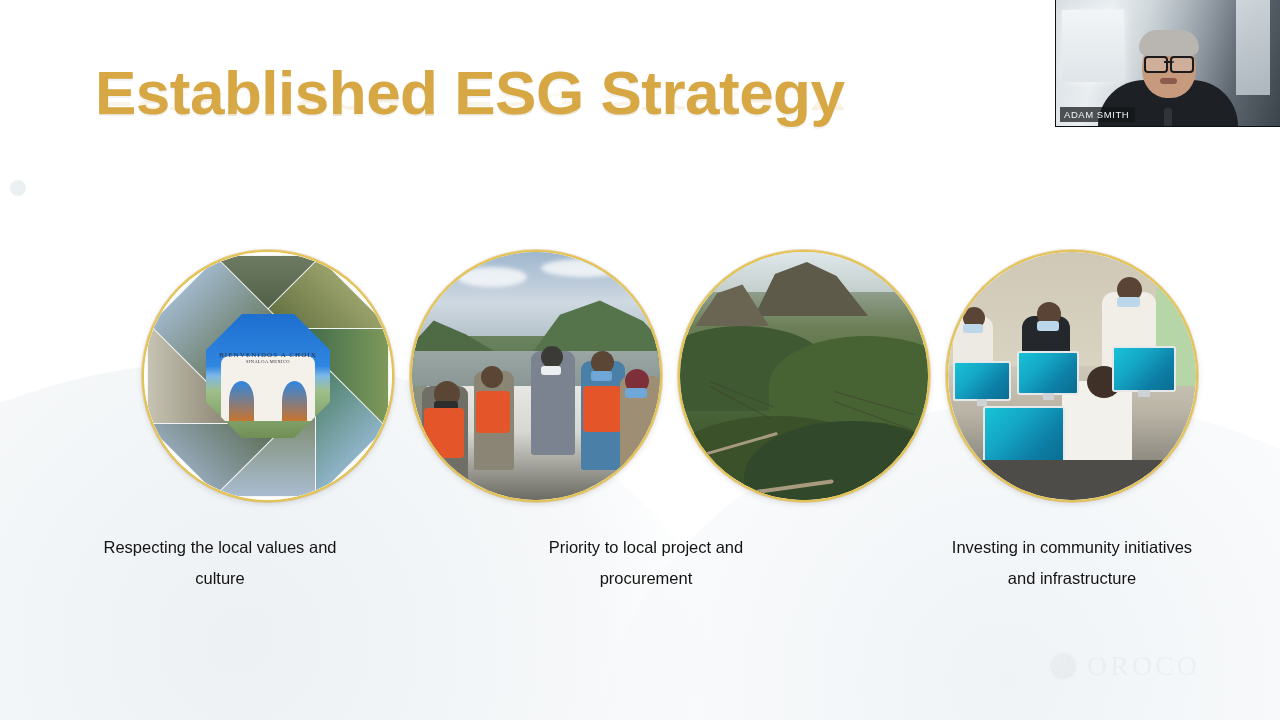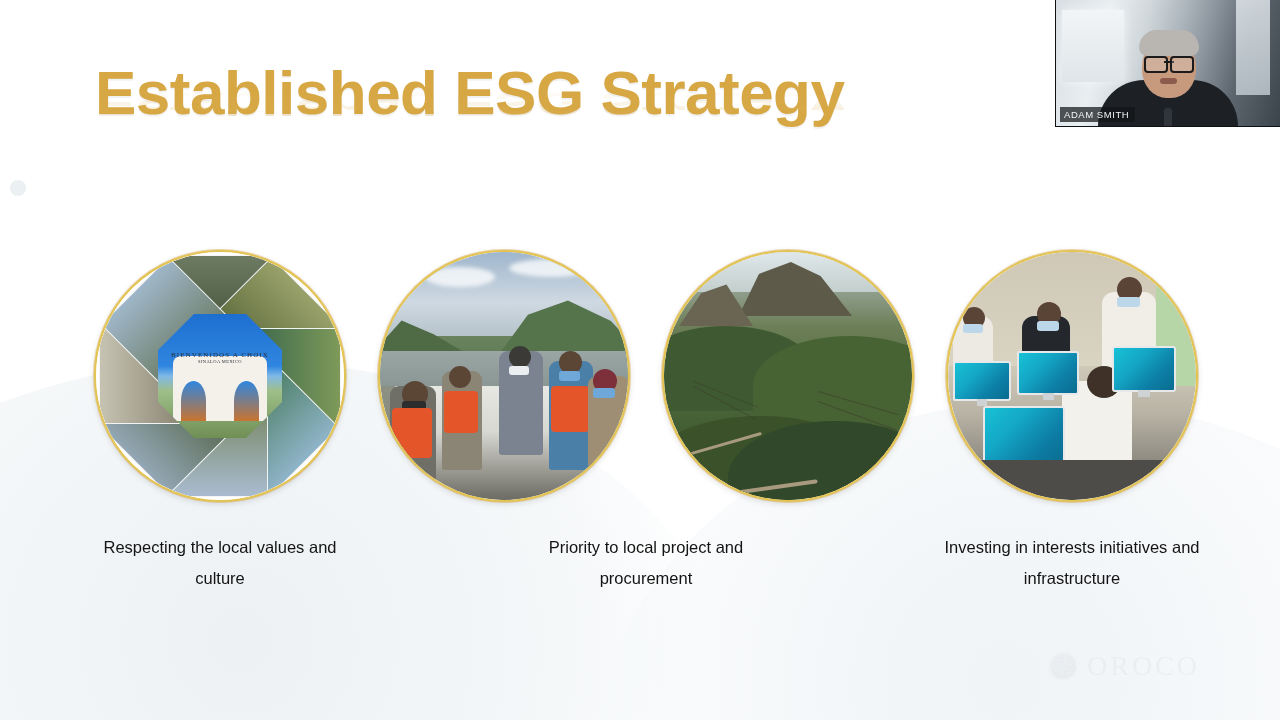--- a/index.html
+++ b/index.html
@@ -77,21 +77,21 @@
     line-height:30px;
     color:#40403f;
   }
   .body-text .l2{ display:block; text-align:left; }
 
   
   .circle-row{
     position:absolute; left:86px; top:250px;
     width:1120px; height:270px;
     display:flex;
-    justify-content:space-between;
+    justify-content:flex-end;
     align-items:flex-start;
   }
   .circle-col{ width:268px; display:flex; justify-content:center; }
   .photo-circle{
     position:relative;
     width:252px; height:252px;
     border-radius:50%;
     overflow:hidden;
     border:2px solid #e3c351;
     box-shadow:0 0 0 1px rgba(214,167,67,.45), 0 2px 6px rgba(0,0,0,.13);
@@ -407,21 +407,21 @@
           <div class="desk"></div>
         </div>
       </div>
     </div>
 
   </div>
 
   <div class="caption-row">
     <div class="caption">Respecting the local values and culture</div>
     <div class="caption">Priority to local project and procurement</div>
-    <div class="caption">Investing in interests initiatives and infrastructure</div>
+    <div class="caption">Investing in community initiatives and infrastructure</div>
   </div>
 
   <div class="watermark">
     <div class="wm-emblem"></div>
     <div class="wm-text">OROCO</div>
   </div>
 
   <div class="webcam">
     <div class="wc-bg"></div>
     <div class="wc-window"></div>

